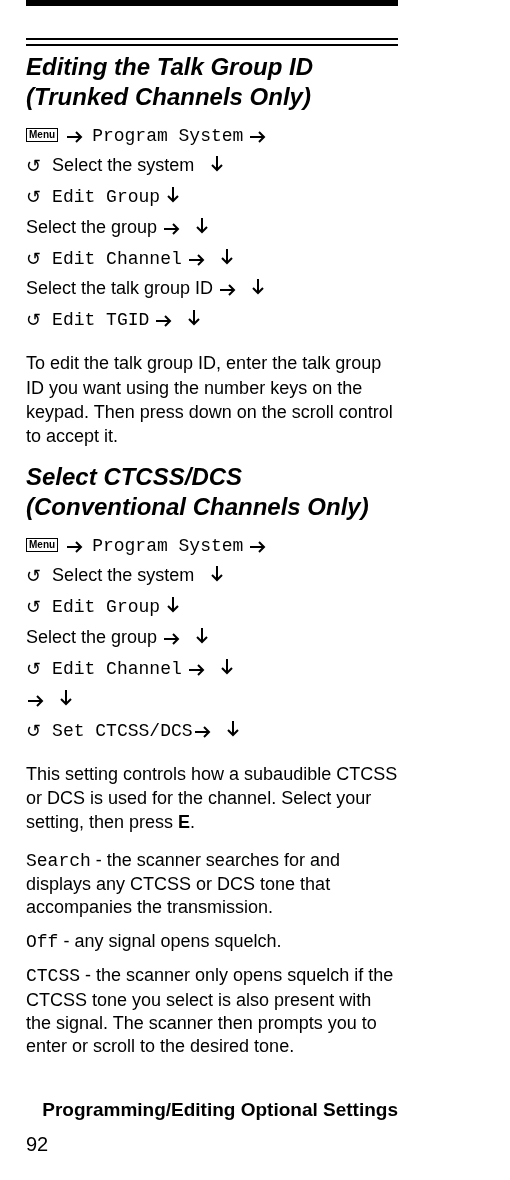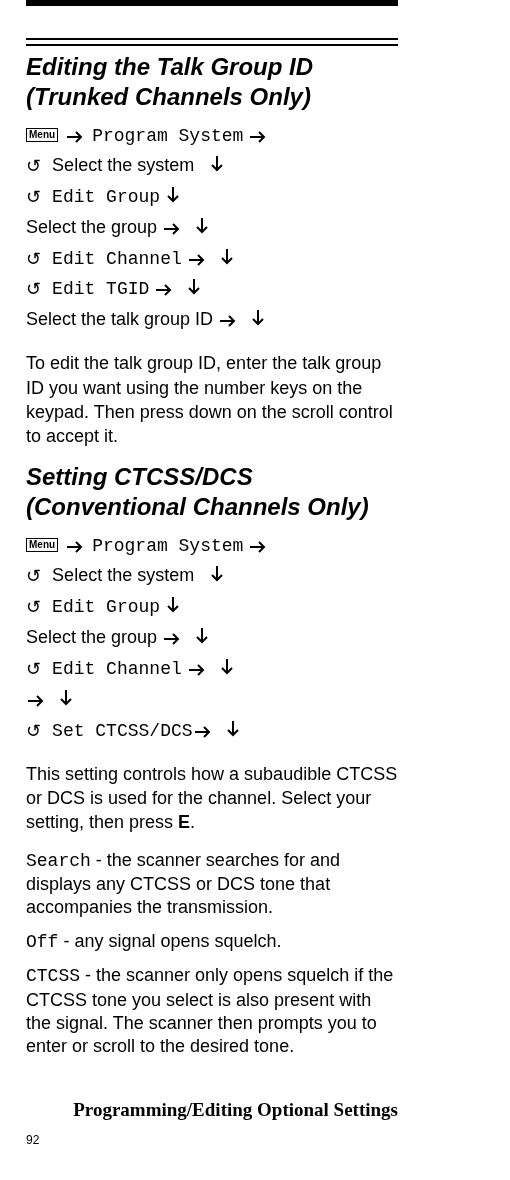--- a/index.html
+++ b/index.html
@@ -86,24 +86,24 @@
     font-size: 18px;
     line-height: 1.3;
     margin: 8px 0 10px 0;
   }
   .footer-title {
     font-weight: bold;
     font-size: 19px;
     text-align: right;
     margin-top: 40px;
     margin-bottom: 12px;
-    font-family: Liberation Serif, serif;
+    font-family: Liberation Sans, sans-serif;
   }
   .page-num {
-    font-size: 12px;
+    font-size: 20px;
     padding-bottom: 10px;
   }
   .b { font-weight: bold; }
 </style>
 </head>
 <body>
 
 <div class="page">
 
   <div class="top-rule-thick"></div>
@@ -159,47 +159,47 @@
       <span class="arrow-r"><svg width="18" height="12" viewBox="0 0 18 12">
             <line x1="0" y1="6" x2="13" y2="6" stroke="#000" stroke-width="2"></line>
             <polyline points="9,1 14,6 9,11" fill="none" stroke="#000" stroke-width="2"></polyline>
           </svg></span>&nbsp;
       <span class="arrow-d"><svg width="12" height="18" viewBox="0 0 12 18">
             <line x1="6" y1="0" x2="6" y2="13" stroke="#000" stroke-width="2"></line>
             <polyline points="1,9 6,14 11,9" fill="none" stroke="#000" stroke-width="2"></polyline>
           </svg></span>
     </span>
     <span class="nav-line">
+      <span>Select the talk group ID</span>
+      <span class="arrow-r"><svg width="18" height="12" viewBox="0 0 18 12">
+            <line x1="0" y1="6" x2="13" y2="6" stroke="#000" stroke-width="2"></line>
+            <polyline points="9,1 14,6 9,11" fill="none" stroke="#000" stroke-width="2"></polyline>
+          </svg></span>&nbsp;
+      <span class="arrow-d"><svg width="12" height="18" viewBox="0 0 12 18">
+            <line x1="6" y1="0" x2="6" y2="13" stroke="#000" stroke-width="2"></line>
+            <polyline points="1,9 6,14 11,9" fill="none" stroke="#000" stroke-width="2"></polyline>
+          </svg></span>
+    </span>
+    <span class="nav-line">
       <span class="rot">↺</span>
       <span class="mono">Edit TGID</span>
       <span class="arrow-r"><svg width="18" height="12" viewBox="0 0 18 12">
             <line x1="0" y1="6" x2="13" y2="6" stroke="#000" stroke-width="2"></line>
             <polyline points="9,1 14,6 9,11" fill="none" stroke="#000" stroke-width="2"></polyline>
           </svg></span>&nbsp;
       <span class="arrow-d"><svg width="12" height="18" viewBox="0 0 12 18">
             <line x1="6" y1="0" x2="6" y2="13" stroke="#000" stroke-width="2"></line>
             <polyline points="1,9 6,14 11,9" fill="none" stroke="#000" stroke-width="2"></polyline>
           </svg></span>
     </span>
-    <span class="nav-line">
-      <span>Select the talk group ID</span>
-      <span class="arrow-r"><svg width="18" height="12" viewBox="0 0 18 12">
-            <line x1="0" y1="6" x2="13" y2="6" stroke="#000" stroke-width="2"></line>
-            <polyline points="9,1 14,6 9,11" fill="none" stroke="#000" stroke-width="2"></polyline>
-          </svg></span>&nbsp;
-      <span class="arrow-d"><svg width="12" height="18" viewBox="0 0 12 18">
-            <line x1="6" y1="0" x2="6" y2="13" stroke="#000" stroke-width="2"></line>
-            <polyline points="1,9 6,14 11,9" fill="none" stroke="#000" stroke-width="2"></polyline>
-          </svg></span>
-    </span>
   </div>
 
   <p class="body">To edit the talk group ID, enter the talk group ID you want using the number keys on the keypad. Then press down on the scroll control to accept it.</p>
 
-  <h2 class="section">Setting CTCSS/DCS (Conventional Channels Only)</h2>
+  <h2 class="section">Select CTCSS/DCS (Conventional Channels Only)</h2>
 
   <div class="nav-block">
     <span class="nav-line">
       <span class="menu-btn">Menu</span>
       <span class="arrow-r"><svg width="18" height="12" viewBox="0 0 18 12">
             <line x1="0" y1="6" x2="13" y2="6" stroke="#000" stroke-width="2"></line>
             <polyline points="9,1 14,6 9,11" fill="none" stroke="#000" stroke-width="2"></polyline>
           </svg></span>
       <span class="mono">Program System</span>
       <span class="arrow-r"><svg width="18" height="12" viewBox="0 0 18 12">

